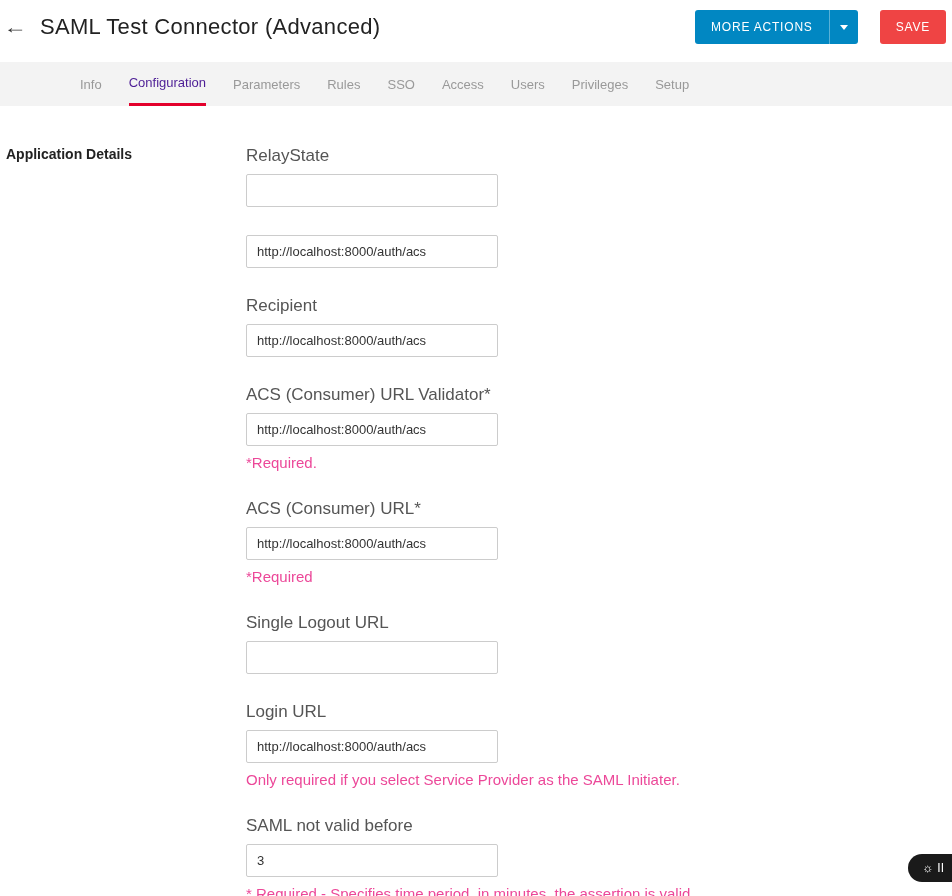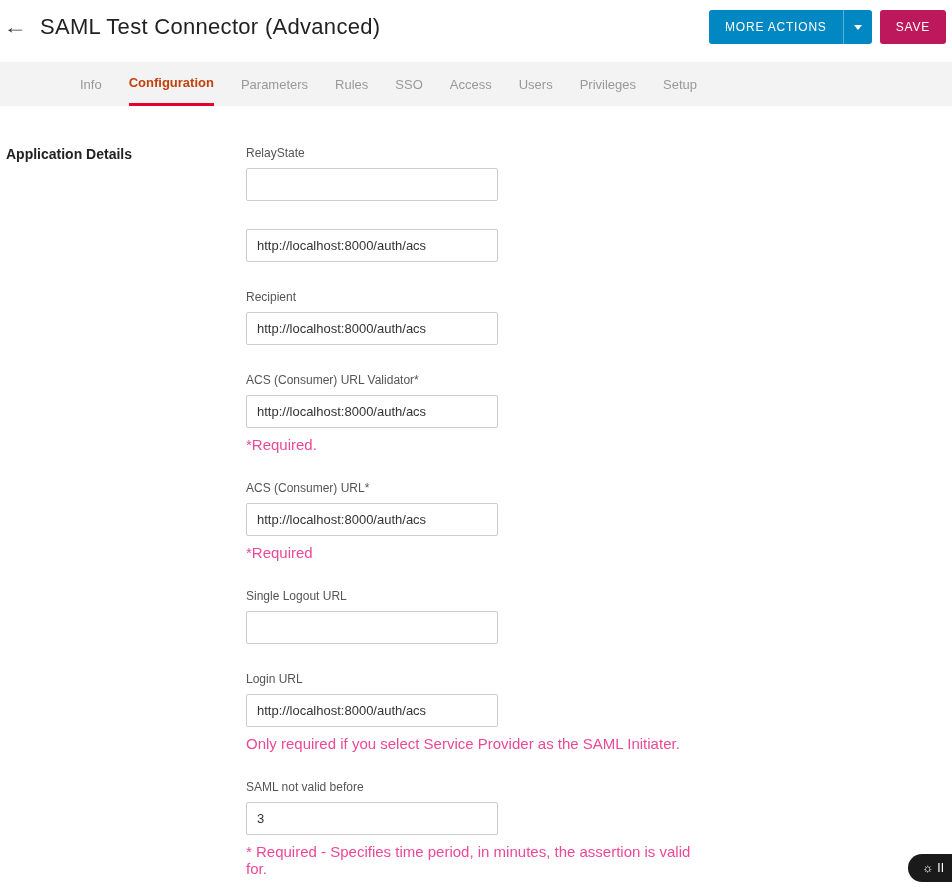--- a/index.html
+++ b/index.html
@@ -33,21 +33,21 @@
     }
     .page-title {
       font-size: 22px;
       font-weight: 400;
       color: #222;
       letter-spacing: 0.3px;
       margin-left: 8px;
     }
     .header-right {
       display: flex;
-      gap: 8px;
+      gap: 22px;
       align-items: center;
     }
     .btn-group {
       display: flex;
     }
     .btn {
       border: none;
       padding: 10px 16px;
       font-size: 12px;
       letter-spacing: 0.8px;
@@ -72,63 +72,63 @@
       align-items:center;
       justify-content:center;
     }
     .caret-down {
       width:0;height:0;
       border-left:4px solid transparent;
       border-right:4px solid transparent;
       border-top:5px solid #fff;
     }
     .btn-save {
-      background: #be185d;
+      background: #ef4444;
       border-radius: 3px;
     }
     .tabs {
       background: #f3f3f3;
       display: flex;
       height: 44px;
       padding: 0 80px;
       gap: 27px;
       align-items: stretch;
     }
     .tab {
       color: #999;
       font-size: 13px;
       cursor: pointer;
       display:flex;
       align-items:center;
     }
     .tab.active {
-      color: #c2410c;
+      color: #4c1d95;
       border-bottom: 3px solid #e3002b;
-      font-weight: 700;
+      font-weight: 400;
     }
     .content {
       display: flex;
       padding: 40px 6px 20px 6px;
     }
     .sidebar-label {
       width: 240px;
       font-size: 14px;
       font-weight: 600;
       color: #222;
     }
     .form-col {
       flex: 1;
       max-width: 460px;
     }
     .form-group {
       margin-bottom: 28px;
     }
     .form-label {
       display: block;
-      font-size: 12px;
+      font-size: 17px;
       color: #555;
       margin-bottom: 8px;
     }
     .form-input {
       width: 252px;
       padding: 8px 10px;
       border: 1px solid #ccc;
       border-radius: 2px;
       font-size: 13px;
       color: #333;

